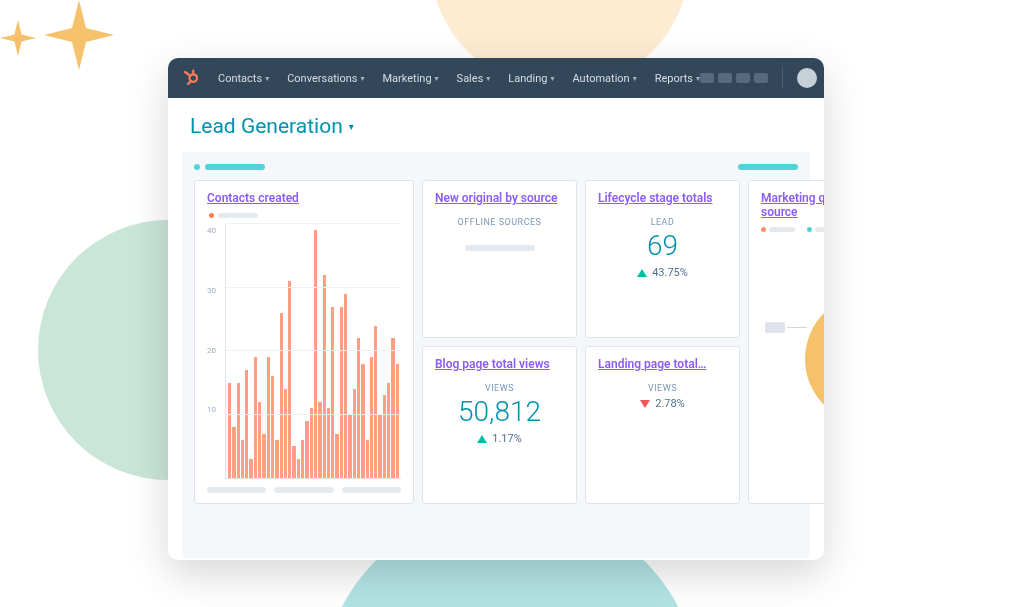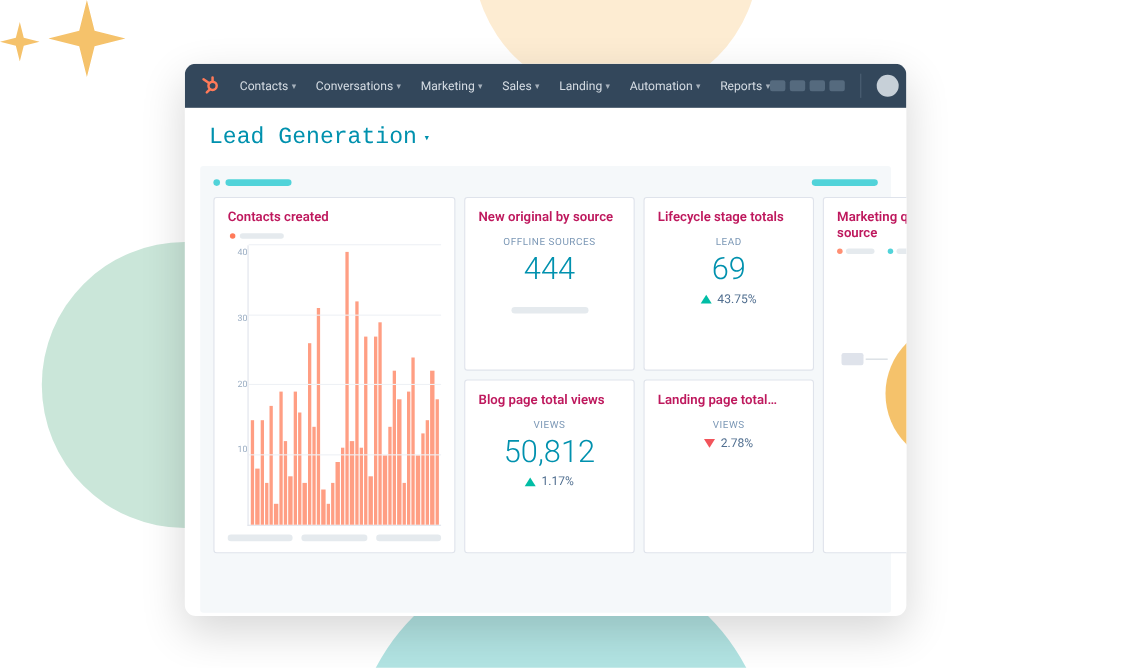--- a/index.html
+++ b/index.html
@@ -20,49 +20,49 @@
   .logo svg { display:block; }
   .nav-items { display:flex; gap:18px; }
   .nav-item { display:flex; align-items:center; gap:3px; cursor:pointer; }
   .nav-item .chev { font-size:8px; opacity:.7; }
   .nav-right { margin-left:auto; display:flex; align-items:center; gap:6px; }
   .nav-right .pips { display:flex; gap:4px; }
   .nav-right .pips span { width:14px; height:10px; background:#556a7e; border-radius:2px; display:block; }
   .nav-right .sep { width:1px; height:22px; background:#4c6074; margin:0 8px; }
   .avatar { width:20px; height:20px; border-radius:50%; background:#c7d0d8; }
 
-  .titlebar { display:flex; align-items:flex-end; padding:16px 22px 14px 22px;font-family:Liberation Mono, monospace; }
+  .titlebar { display:flex; align-items:flex-end; padding:16px 22px 14px 22px; }
   .page-title { color:#0091ae; font-size:21px; font-weight:400; display:flex; align-items:center; gap:6px; cursor:pointer; }
   .page-title .caret { font-size:10px; }
   .title-actions { margin-left:auto; display:flex; gap:8px; }
   .btn-outline { border:1px solid #ff7a59; background:#fff; border-radius:3px; width:80px; height:28px; display:flex; align-items:center; justify-content:center; }
   .btn-outline .ph { width:44px; height:6px; background:#ffcabc; border-radius:3px; }
   .btn-solid { background:#ff7a59; color:#fff; border-radius:3px; height:28px; padding:0 14px; display:flex; align-items:center; font-size:12px; font-weight:500; cursor:pointer; }
 
   .canvas { background:#f5f8fa; margin:0 14px 14px 14px; border-radius:3px; padding:12px; height:406px; }
   .legend-top { display:flex; gap:26px; margin-bottom:10px; }
   .legend-top .grp { display:flex; align-items:center; gap:5px; }
   .legend-top .dot { width:6px; height:6px; border-radius:50%; }
   .legend-top .bar { height:6px; border-radius:3px; background:#cfd6dd; }
 
   .grid { display:grid; grid-template-columns: 220px 155px 155px 244px; grid-template-rows: 158px 158px; gap:8px; }
   .card { background:#fff; border:1px solid #dfe3eb; border-radius:3px; padding:10px 12px; display:flex; flex-direction:column; }
-  .card h3 { font-size:12px; font-weight:600; color:#be185d; margin-bottom:6px; }
+  .card h3 { font-size:12px; font-weight:600; color:#8b5cf6; margin-bottom:6px;text-decoration:underline; }
   .card .sub { font-size:9px; letter-spacing:.5px; color:#7c98b6; text-align:center; margin-top:6px; }
   .card .big { font-size:28px; color:#0091ae; font-weight:300; text-align:center; margin-top:2px; }
   .card .delta { font-size:11px; color:#516f90; text-align:center; margin-top:4px; display:flex; justify-content:center; align-items:center; gap:5px; }
   .tri-up { width:0; height:0; border-left:5px solid transparent; border-right:5px solid transparent; border-bottom:8px solid #00bda5; }
   .tri-down { width:0; height:0; border-left:5px solid transparent; border-right:5px solid transparent; border-top:8px solid #f2545b; }
   .ph-line { height:6px; background:#e5eaee; border-radius:3px; }
 
   .contacts { grid-row: span 2; }
   .contacts .mini-leg { display:flex; align-items:center; gap:4px; margin:2px 0 6px 2px; }
   .contacts .mini-leg .d { width:5px; height:5px; border-radius:50%; background:#ff7a59; }
   .contacts .mini-leg .b { width:40px; height:5px; background:#e5eaee; border-radius:3px; }
-  .barchart { position:relative; flex:1; display:flex;text-align:right; }
+  .barchart { position:relative; flex:1; display:flex; }
   .yaxis { width:18px; display:flex; flex-direction:column; justify-content:space-between; font-size:8px; color:#99acc2; padding:2px 0 14px 0; }
   .plot { flex:1; position:relative; border-left:1px solid #dfe3eb; border-bottom:1px solid #dfe3eb; display:flex; align-items:flex-end; gap:1px; padding:0 2px; }
   .plot .gridline { position:absolute; left:0; right:0; height:1px; background:#eef1f5; }
   .plot .bar { flex:1; background:#ff9e83; min-width:2px; }
   .contacts .foot { display:flex; gap:8px; margin-top:8px; }
   .contacts .foot .ph-line { flex:1; }
 
   .mql { grid-row: span 2; }
   .mql .leg { display:flex; gap:12px; margin:2px 0 4px 0; }
   .mql .leg .grp { display:flex; align-items:center; gap:3px; }
@@ -229,21 +229,20 @@
         <div class="foot">
           <div class="ph-line"></div>
           <div class="ph-line"></div>
           <div class="ph-line"></div>
         </div>
       </div>
 
       <div class="card">
         <h3>New original by source</h3>
         <div class="sub">OFFLINE SOURCES</div>
-        <div class="big">444</div>
         <div class="ph-line" style="width:70px; margin:18px auto 0 auto"></div>
       </div>
 
       <div class="card">
         <h3>Lifecycle stage totals</h3>
         <div class="sub">LEAD</div>
         <div class="big">69</div>
         <div class="delta">
             <div class="tri-up"></div>
             <span>43.75%</span>

